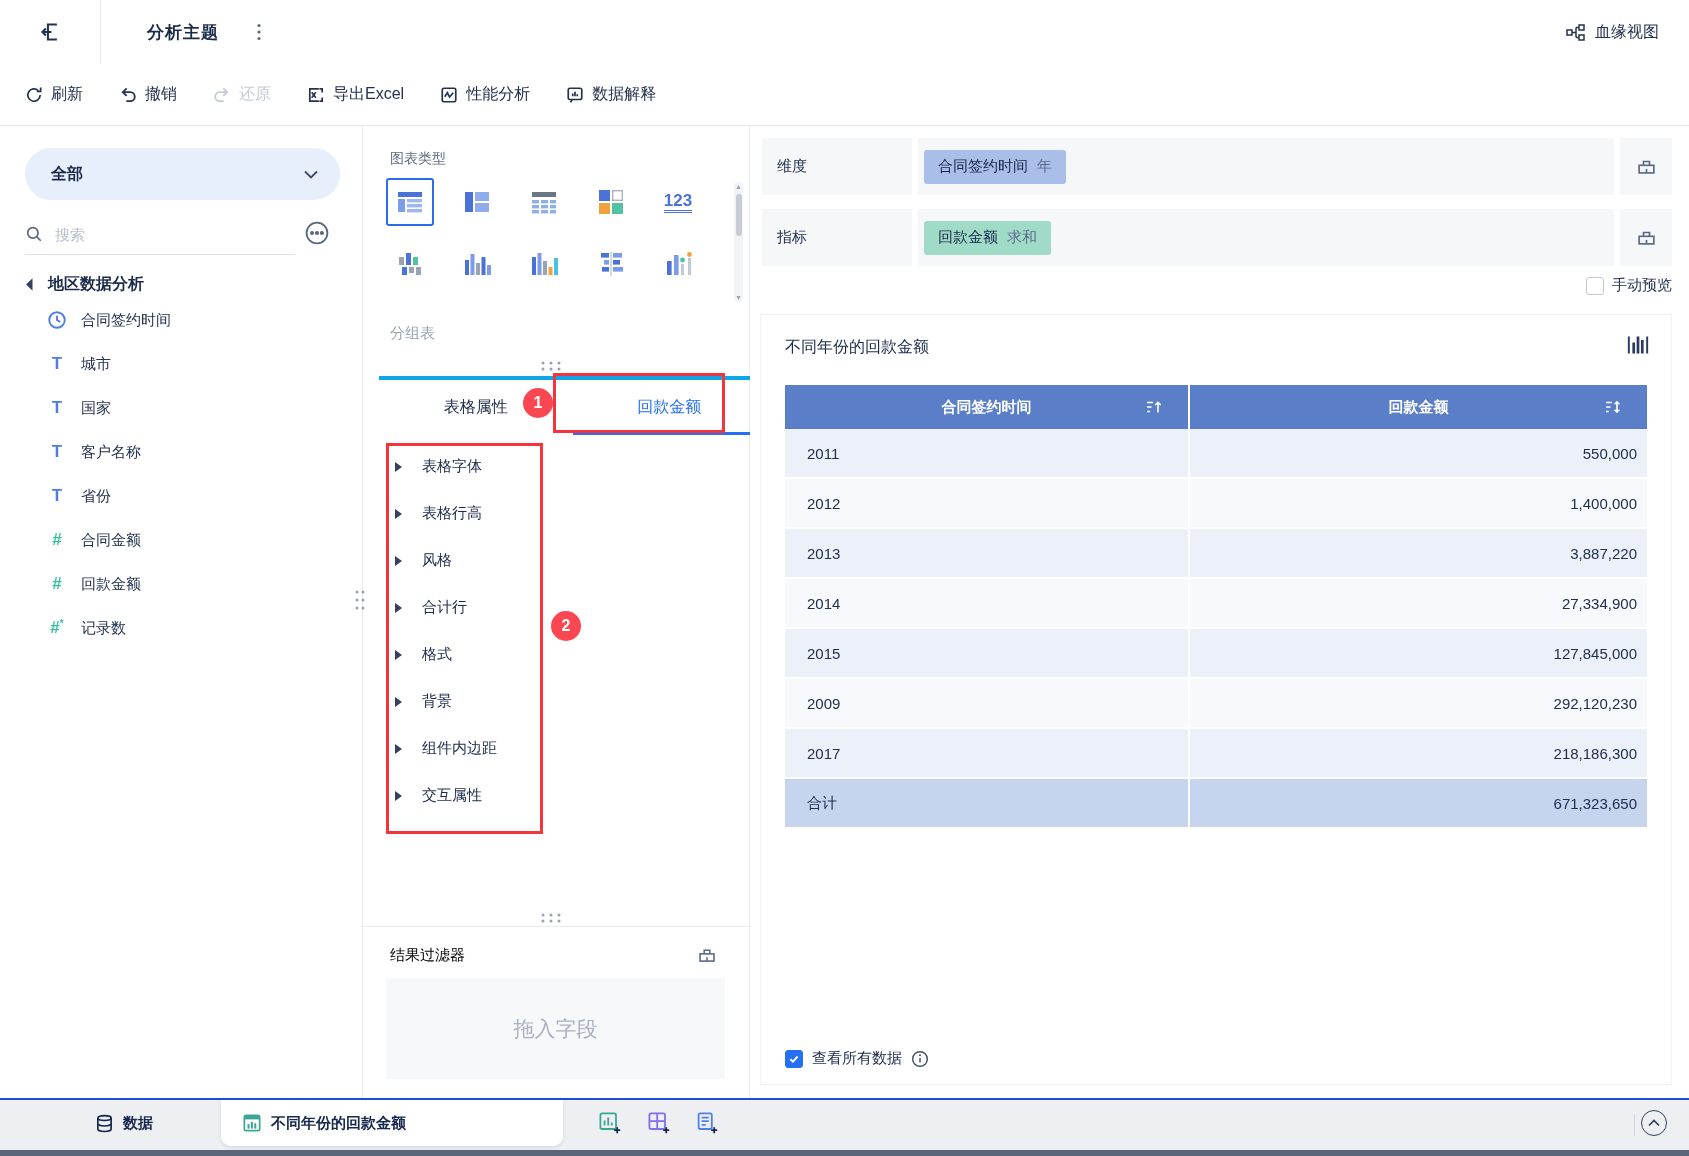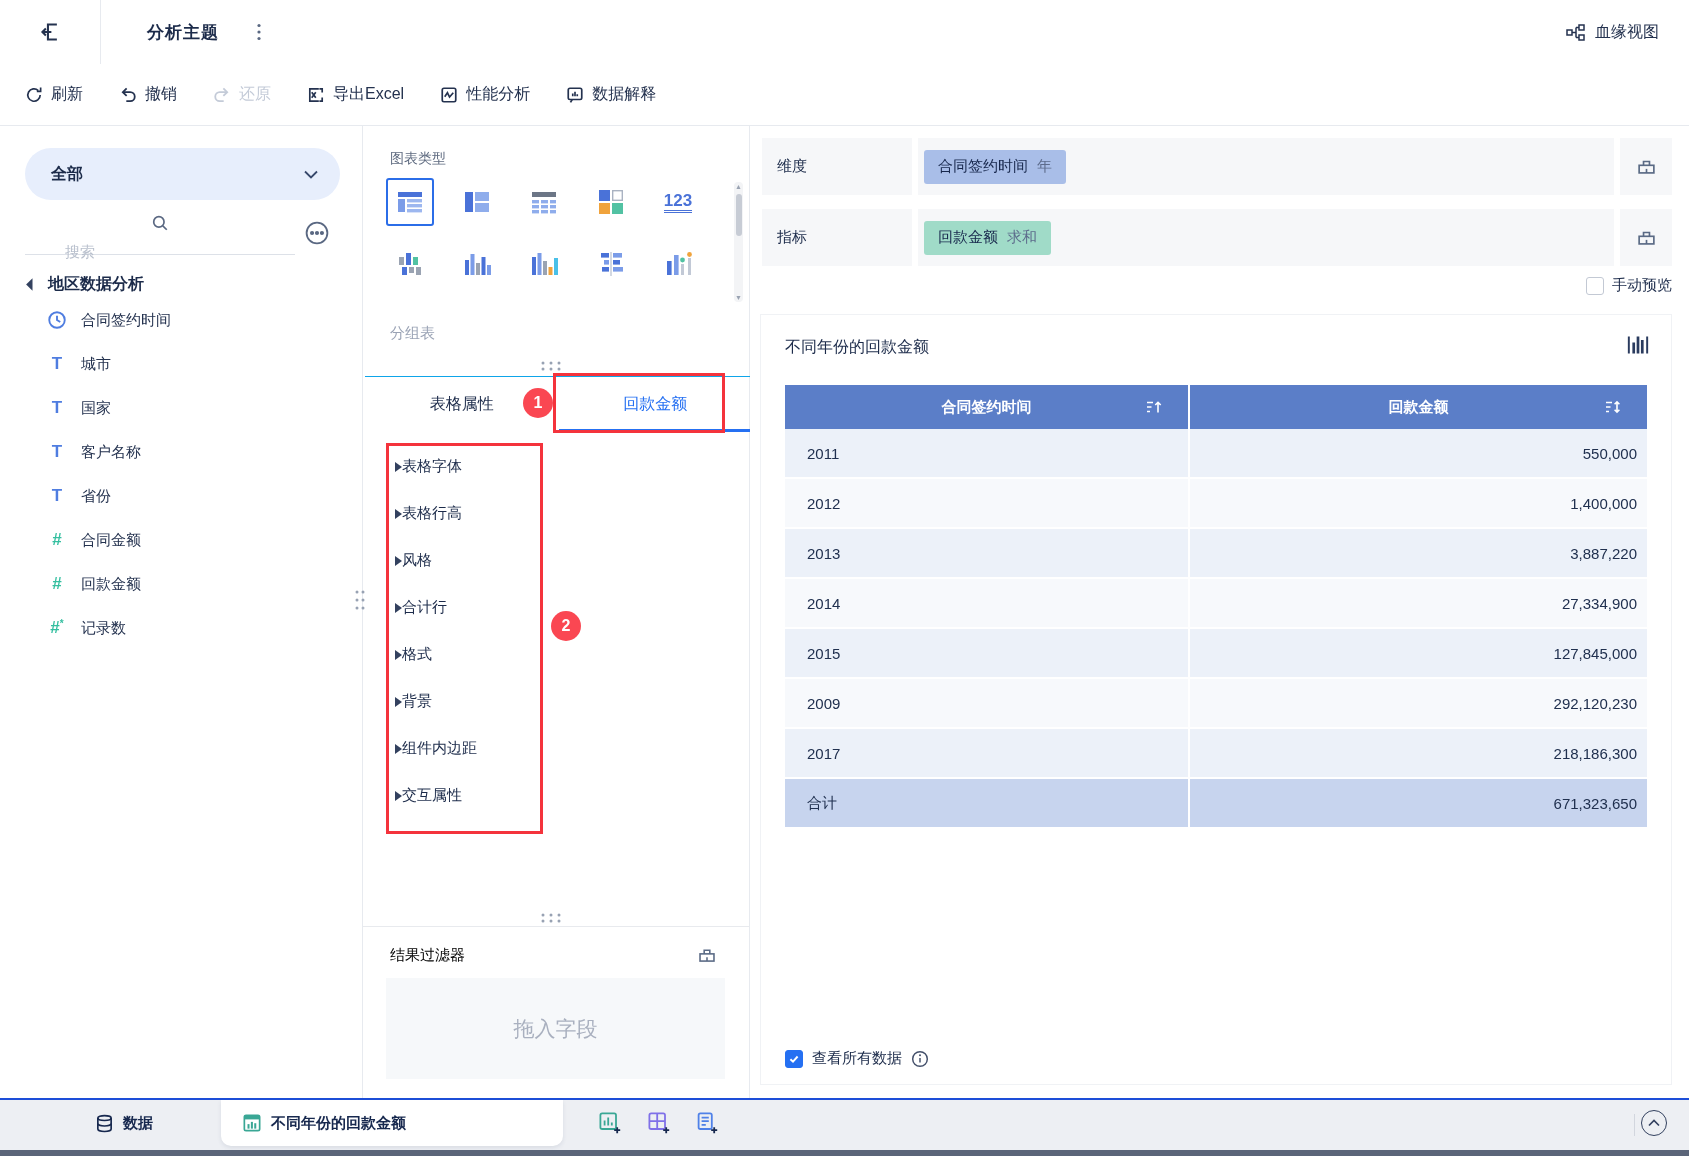--- a/index.html
+++ b/index.html
@@ -24,21 +24,21 @@
 
   
   .sidebar{left:0;top:126px;width:363px;height:972px;background:#fff;border-right:1px solid #e7eaef;box-sizing:border-box;}
   .mid{left:363px;top:126px;width:387px;height:972px;background:#fff;border-right:1px solid #e7eaef;box-sizing:border-box;overflow:visible;}
   .rightp{left:750px;top:126px;width:939px;height:972px;background:#fff;}
 
   
   .scopepill{left:25px;top:22px;width:315px;height:52px;border-radius:26px;background:#e7eefc;display:flex;align-items:center;cursor:pointer;}
   .scopepill .lbl{font-size:16px;font-weight:bold;margin-left:26px;}
   .scopepill .chev{position:absolute;right:22px;color:#37486b;}
-  .searchrow{left:25px;top:88px;width:270px;height:40px;border-bottom:1px solid #dde1e8;display:flex;align-items:center;gap:10px;flex-direction:column;}
+  .searchrow{left:25px;top:88px;width:270px;height:40px;border-bottom:1px solid #dde1e8;display:flex;align-items:center;gap:10px;}
   .searchrow input{border:none;outline:none;background:transparent;font-size:15px;width:190px;color:#1c2b4a;}
   .searchrow input::placeholder{color:#b9c0cd;}
   .more-circ{left:304px;top:94px;color:#5a6882;cursor:pointer;}
   .treeroot{left:0;top:142px;width:363px;height:32px;display:flex;align-items:center;cursor:pointer;}
   .treeroot .tri{margin-left:28px;width:0;height:0;border-left:9px solid #33415f;border-top:9px solid transparent;transform:rotate(45deg);}
   .treeroot .lbl{font-size:16px;font-weight:bold;margin-left:11px;}
   .fieldlist{left:0;top:172px;width:363px;}
   .fielditem{height:44px;display:flex;align-items:center;cursor:pointer;}
   .fielditem .fic{width:24px;margin-left:45px;display:flex;justify-content:center;}
   .fielditem .lbl{font-size:15px;margin-left:12px;color:#24324f;}
@@ -50,28 +50,28 @@
   .secttitle{left:27px;top:24px;font-size:14px;color:#5f6b80;}
   .chartgrid{left:23px;top:52px;width:336px;display:flex;flex-wrap:wrap;}
   .ccell{width:48px;height:48px;margin-right:19px;margin-bottom:14px;display:flex;align-items:center;justify-content:center;border:2px solid transparent;border-radius:3px;box-sizing:border-box;cursor:pointer;}
   .ccell:nth-child(5n){margin-right:0;}
   .ccell.sel{border-color:#2b6de8;}
   .kpi123{color:#4a72d8;font-weight:bold;font-size:17px;border-bottom:3px double #4a72d8;line-height:19px;}
   .cscroll{left:371px;top:56px;width:9px;height:120px;background:#f3f4f6;border-radius:4px;}
   .cscroll .thumb{position:absolute;left:1.5px;top:12px;width:6px;height:42px;background:#c7ccd5;border-radius:3px;}
   .cscroll .ar{position:absolute;left:1px;color:#9aa3b2;font-size:7px;}
   .chartname{left:27px;top:198px;font-size:15px;color:#9aa3b5;}
-  .tabs{left:2px;top:250px;width:387px;height:55px;border-top:1px solid #0ea5e9;display:flex;}
+  .tabs{left:16px;top:250px;width:387px;height:55px;border-top:4px solid #0ea5e9;display:flex;}
   .tab{width:50%;display:flex;align-items:center;justify-content:center;font-size:16px;cursor:pointer;position:relative;color:#1c2b4a;}
   .tab.active{color:#2570f2;}
   .tab.active::after{content:"";position:absolute;left:0;bottom:0;width:100%;height:3px;background:#2570f2;}
   .stylelist{left:0;top:317px;width:387px;}
   .styleitem{height:47px;display:flex;align-items:center;cursor:pointer;}
   .styleitem .tri{margin-left:32px;width:0;height:0;border-left:7px solid #33415f;border-top:5px solid transparent;border-bottom:5px solid transparent;}
-  .styleitem .lbl{margin-left:0;font-size:15px;color:#1c2b4a;}
+  .styleitem .lbl{margin-left:20px;font-size:15px;color:#1c2b4a;}
   .divider2{left:0;top:800px;width:387px;height:1px;background:#e8eaee;}
   .rfrow{left:0;top:814px;width:387px;height:30px;display:flex;align-items:center;}
   .rfrow .lbl{margin-left:27px;font-size:15px;color:#000000;}
   .rfrow .lock{position:absolute;right:34px;color:#5a6a85;cursor:pointer;}
   .dropzone{left:23px;top:852px;width:339px;height:101px;background:#f6f8fa;display:flex;align-items:center;justify-content:center;font-size:21px;color:#a9b0bf;}
   .handle-top{left:176px;top:234px;cursor:row-resize;}
   .handle-bot{left:176px;top:786px;cursor:row-resize;}
   .handle-left{left:-9px;top:462px;cursor:col-resize;}
 
   

